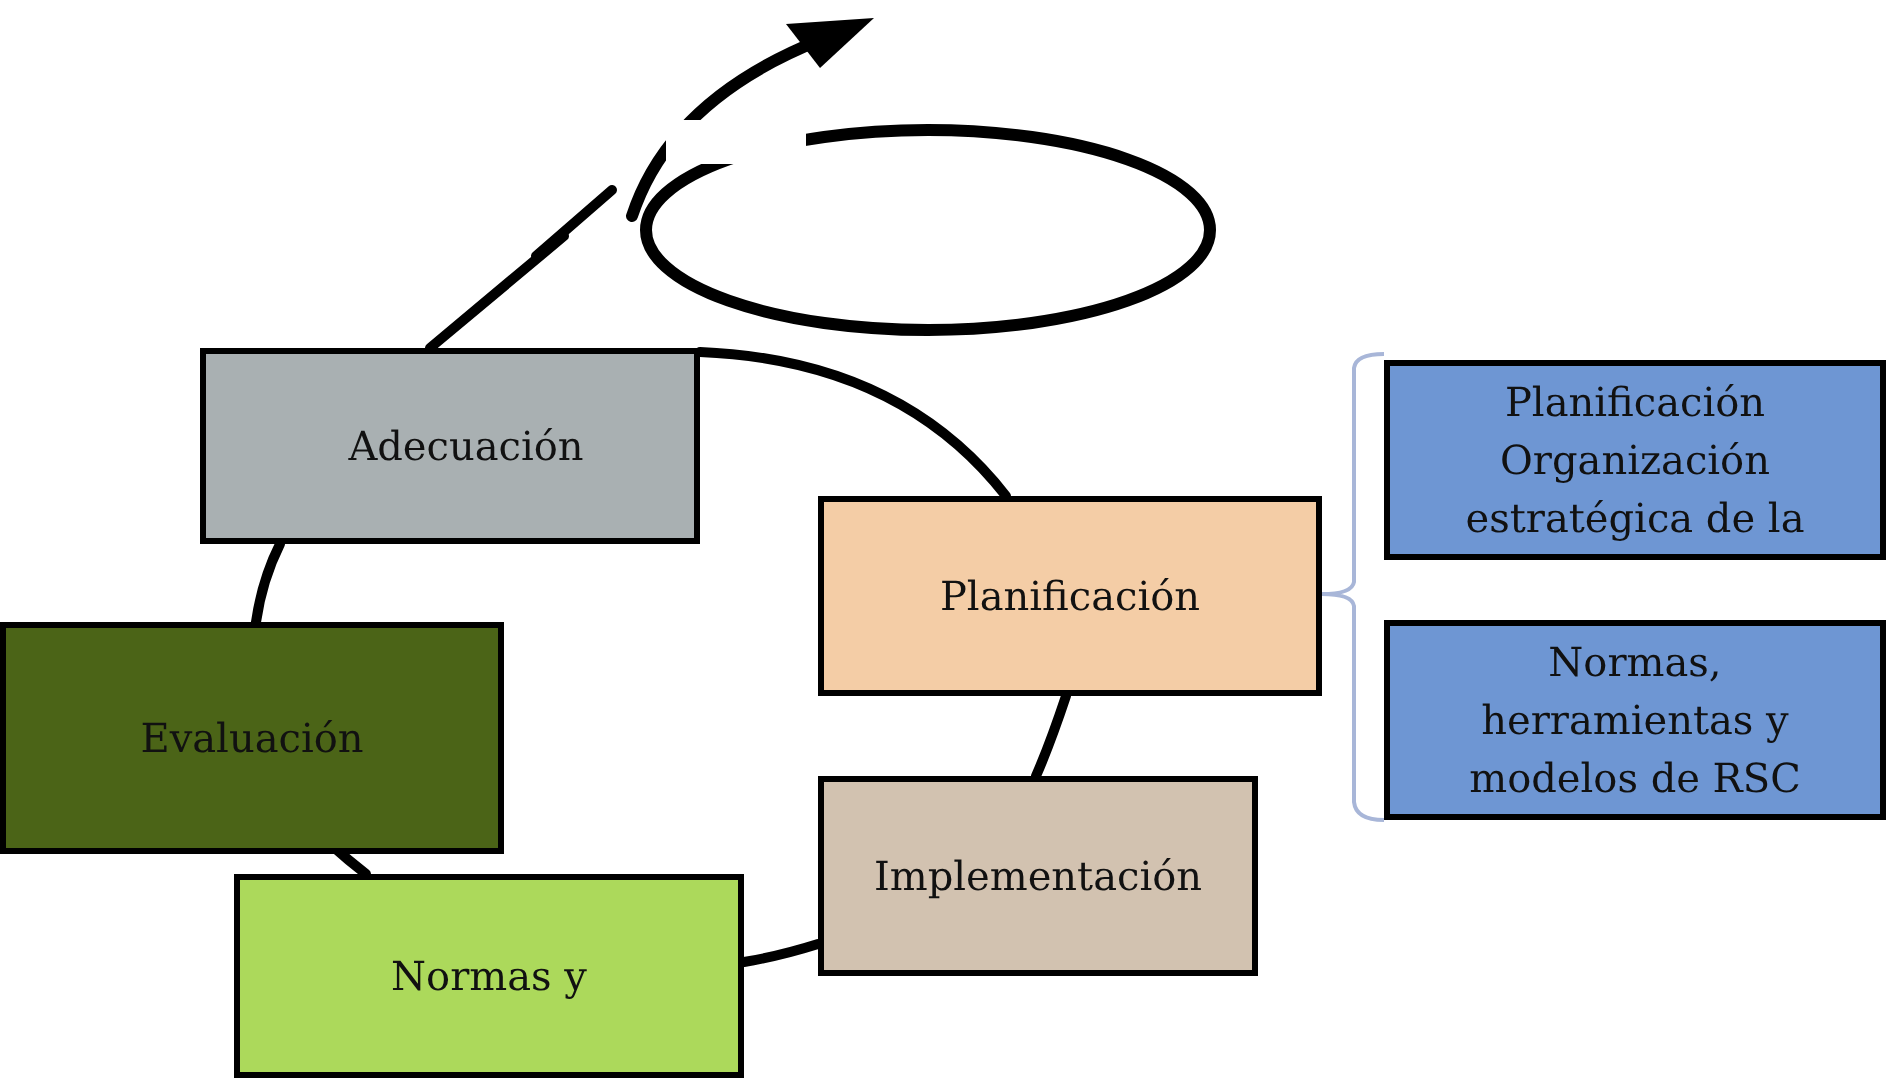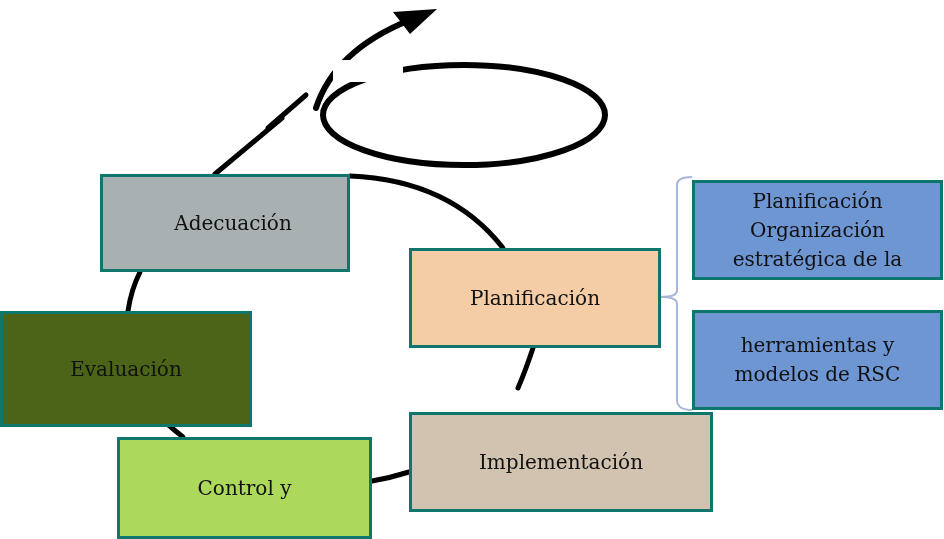--- a/index.html
+++ b/index.html
@@ -1,27 +1,27 @@
 <!DOCTYPE html>
 <html><head>
   <meta charset="utf-8">
   <style>
     html, body { margin: 0; padding: 0; background: #ffffff; }
     body { width: 944px; height: 539px; position: relative; overflow: hidden;
            font-family: "DejaVu Serif", "Liberation Serif", serif; }
     svg.bg { position: absolute; left: 0; top: 0; width: 944px; height: 539px; }
-    .box { position: absolute; box-sizing: border-box; border: 3px solid #0f766e;
+    .box { position: absolute; box-sizing: border-box; border: 3px solid #000000;
            display: flex; align-items: center; justify-content: center;
            text-align: center; color: #111; font-size: 20px; line-height: 28px; }
     .box span { display: block; }
     #b-adecuacion { left: 100px; top: 174px; width: 250px; height: 98px; background: #a9b0b2; padding-left: 16px; }
     #b-evaluacion { left: 0px; top: 311px; width: 252px; height: 116px; background: #4b6417; }
     #b-control { left: 117px; top: 437px; width: 255px; height: 102px; background: #acd95b; }
     #b-planificacion { left: 409px; top: 248px; width: 252px; height: 100px; background: #f4cda6; }
-    #b-implementacion { left: 409px; top: 388px; width: 304px; height: 100px; background: #d2c2b0; margin-top: 24px; }
+    #b-implementacion { left: 409px; top: 388px; width: 220px; height: 100px; background: #d2c2b0; }
     #b-estrategica { left: 692px; top: 180px; width: 251px; height: 100px; background: #6e96d3; font-size: 20px; line-height: 29px; }
     #b-normas { left: 692px; top: 310px; width: 251px; height: 100px; background: #6e96d3; font-size: 20px; line-height: 29px; }
   </style>
 </head>
 <body>
 
 <svg class="bg" viewBox="0 0 944 539">
 
   <g fill="none" stroke="#000" stroke-width="5" stroke-linecap="round">
     <path d="M 350 176 Q 450 180 503 248"></path>
@@ -50,34 +50,35 @@
 <div class="box" id="b-planificacion">
   <span>Planificación</span>
 </div>
 
 <div class="box" id="b-implementacion">
   <span>Implementación</span>
 </div>
 
 <div class="box" id="b-control">
   <div>
-    <span>Control y</span>
+    <span>Normas y</span>
   </div>
 </div>
 
 <div class="box" id="b-evaluacion">
   <span>Evaluación</span>
 </div>
 
 <div class="box" id="b-estrategica">
   <div>
     <span>Planificación</span>
     <span>Organización</span>
     <span>estratégica de la</span>
   </div>
 </div>
 
 <div class="box" id="b-normas">
   <div>
+    <span>Normas,</span>
     <span>herramientas y</span>
     <span>modelos  de RSC</span>
   </div>
 </div>
 
 </body></html>

